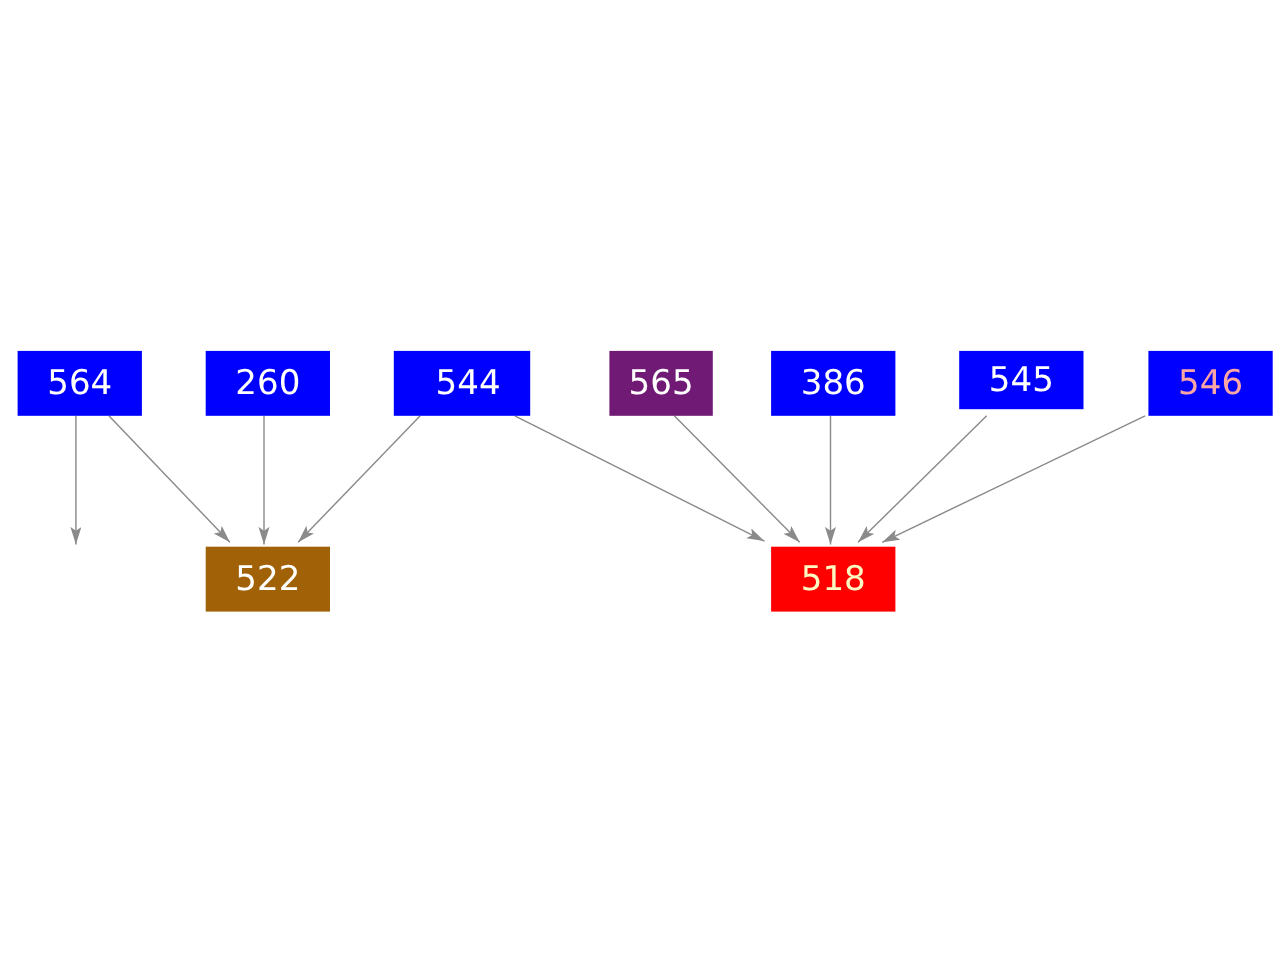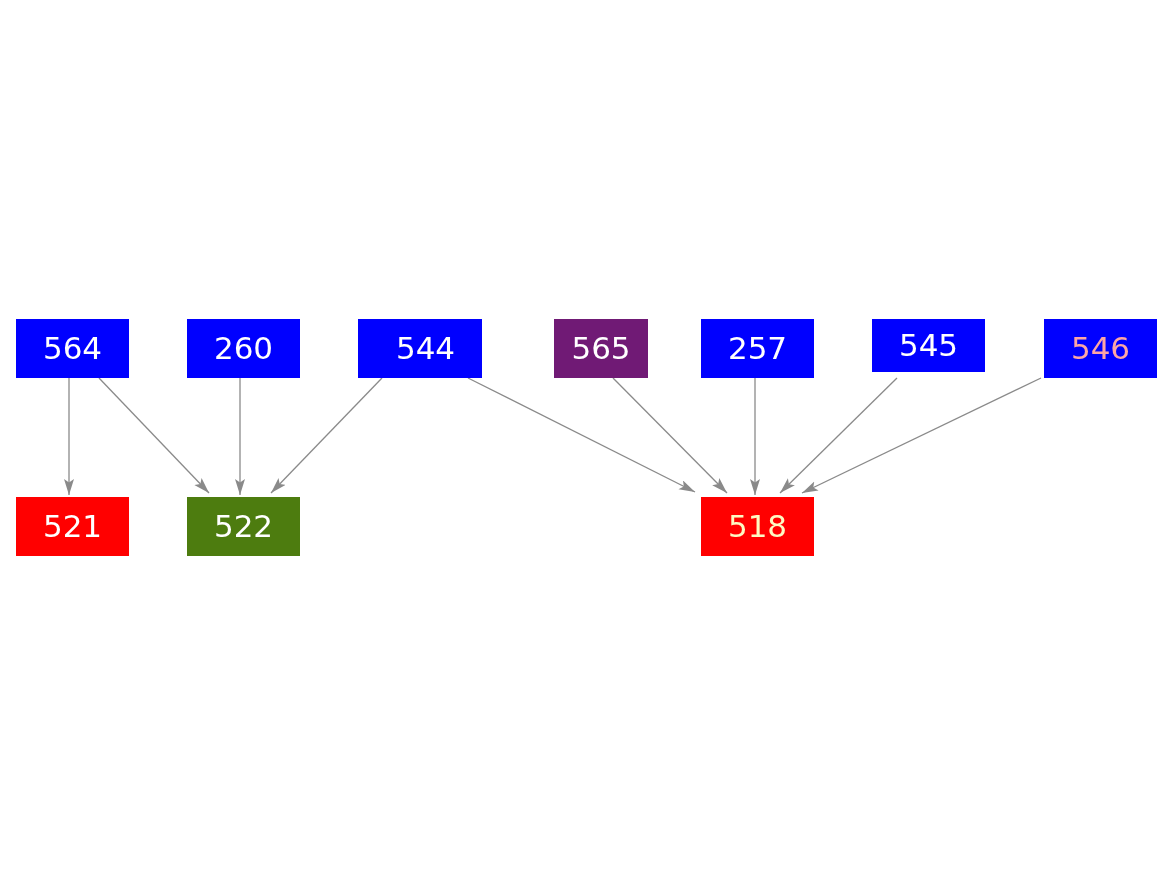--- a/index.html
+++ b/index.html
@@ -60,20 +60,19 @@
         <line x1="755" y1="378" x2="755" y2="495" stroke="#8a8a8a" stroke-width="1.3" marker-end="url(#arrowhead)"></line>
         <line x1="897" y1="378" x2="780" y2="493" stroke="#8a8a8a" stroke-width="1.3" marker-end="url(#arrowhead)"></line>
         <line x1="1041" y1="378" x2="802" y2="493" stroke="#8a8a8a" stroke-width="1.3" marker-end="url(#arrowhead)"></line>
       </g>
   </svg>
   <div id="node-layer" class="node-layer">
       <div class="node" style="left: 13px; top: 319px; width: 113px; height: 59px; background: rgb(0, 0, 255); color: rgb(255, 255, 255);">564</div>
       <div class="node" style="left: 184px; top: 319px; width: 113px; height: 59px; background: rgb(0, 0, 255); color: rgb(255, 255, 255);">260</div>
       <div class="node" style="left: 355px; top: 319px; width: 113px; height: 59px; background: rgb(0, 0, 255); color: rgb(255, 255, 255); padding-left: 11px;">544</div>
       <div class="node" style="left: 527px; top: 319px; width: 94px; height: 59px; background: #701a75; color: rgb(255, 255, 255); margin-left: 24px;">565</div>
-      <div class="node" style="left: 698px; top: 319px; width: 113px; height: 59px; background: rgb(0, 0, 255); color: rgb(255, 255, 255);">257</div>
+      <div class="node" style="left: 698px; top: 319px; width: 113px; height: 59px; background: rgb(0, 0, 255); color: rgb(255, 255, 255);">386</div>
       <div class="node" style="left: 869px; top: 319px; width: 113px; height: 53px; background: rgb(0, 0, 255); color: rgb(255, 255, 255);">545</div>
       <div class="node" style="left: 1041px; top: 319px; width: 113px; height: 59px; background: rgb(0, 0, 255); color: #fca5a5;">546</div>
-      <div class="node" style="left: 13px; top: 497px; width: 113px; height: 59px; background: rgb(255, 0, 0); color: rgb(255, 255, 255);">521</div>
-      <div class="node" style="left: 184px; top: 497px; width: 113px; height: 59px; background: #4d7c0f; color: rgb(255, 255, 255);">522</div>
+      <div class="node" style="left: 184px; top: 497px; width: 113px; height: 59px; background: #a16207; color: rgb(255, 255, 255);">522</div>
       <div class="node" style="left: 698px; top: 497px; width: 113px; height: 59px; background: rgb(255, 0, 0); color: #fef9c3;">518</div>
     </div>
 </div>
 
 </body></html>

